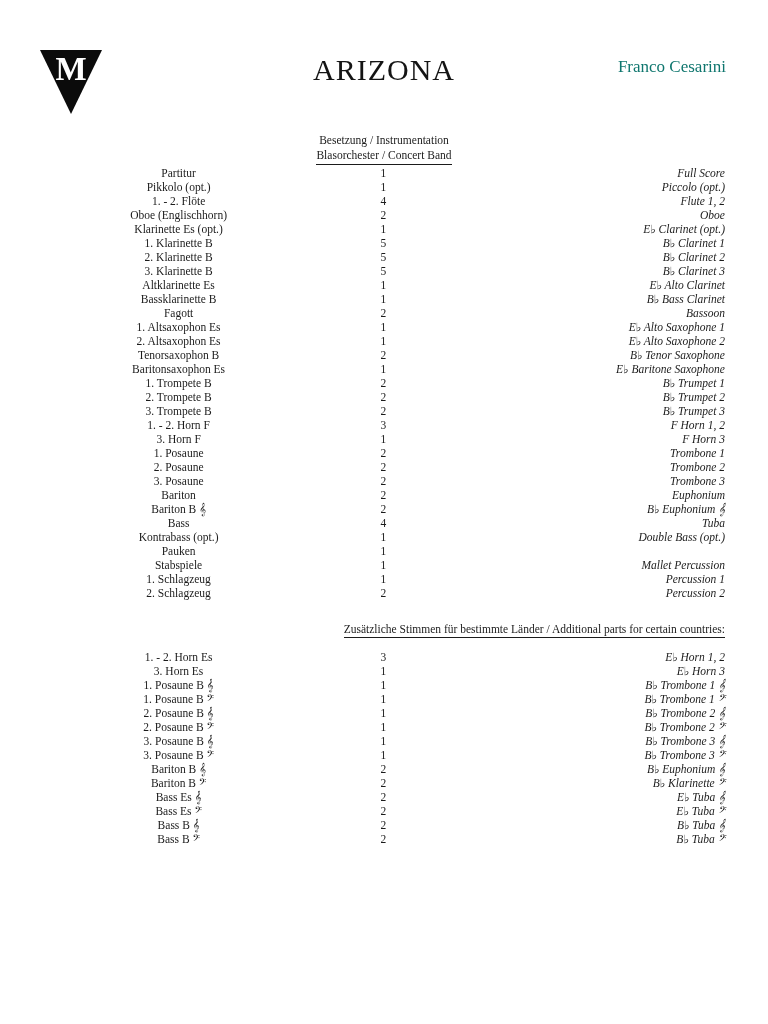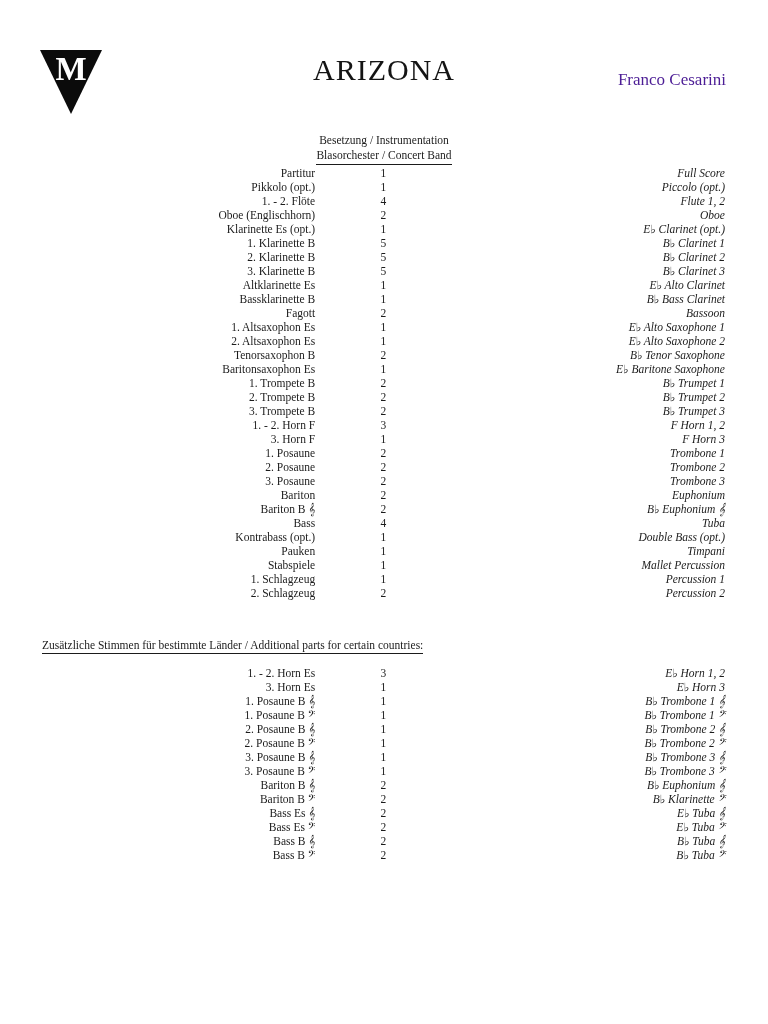--- a/index.html
+++ b/index.html
@@ -26,47 +26,47 @@
     font-weight:bold; font-size:33px; line-height:1;
     font-family:"Liberation Serif","DejaVu Serif",serif;
   }
   .title {
     position:absolute; top:53px; left:0; width:100%;
     text-align:center;
     font-size:30px; letter-spacing:1px;
     color:#141414;
   }
   .composer {
-    position:absolute; top:70px; right:42px;
-    font-size:17px; color:#4c1d95;
+    position:absolute; top:57px; right:42px;
+    font-size:17px; color:#0f766e;
   }
   .subheader {
     position:absolute; top:133px; left:0; width:100%;
     text-align:center; font-size:11.5px; line-height:15px;
     color:#1b1b1b;
   }
   .subheader .line1 { }
   .subheader .line2 span {
     display:inline-block;
     border-bottom:1px solid #1b1b1b;
     padding-bottom:1px;
     text-align:right;
   }
   
   .content {
     position:absolute; top:166px; left:42px; right:43px;
     font-size:11.5px;
   }
   .row { display:flex; line-height:14px; height:14px; white-space:nowrap; }
-  .row .de  { width:40%; text-align:right; }
+  .row .de  { width:40%; text-align:center; }
   .row .qty { width:20%; text-align:center; }
   .row .en  { width:40%; text-align:right;font-style:italic; }
   .section2-heading {
-    margin:38px 0 12px 0;
-    text-align:left; font-size:11.5px; line-height:14px;
+    margin:22px 0 12px 0;
+    text-align:right; font-size:11.5px; line-height:14px;
   }
   .section2-heading span {
     display:inline-block;
     border-bottom:1px solid #1b1b1b;
     padding-bottom:1px;
   }
 </style>
 </head>
 <body>
 
@@ -220,21 +220,20 @@
           <span class="en">Tuba</span>
         </div>
         <div class="row">
           <span class="de">Kontrabass (opt.)</span>
           <span class="qty">1</span>
           <span class="en">Double Bass (opt.)</span>
         </div>
         <div class="row">
           <span class="de">Pauken</span>
           <span class="qty">1</span>
-          <span class="en">Timpani</span>
         </div>
         <div class="row">
           <span class="de">Stabspiele</span>
           <span class="qty">1</span>
           <span class="en">Mallet Percussion</span>
         </div>
         <div class="row">
           <span class="de">1. Schlagzeug</span>
           <span class="qty">1</span>
           <span class="en">Percussion 1</span>

